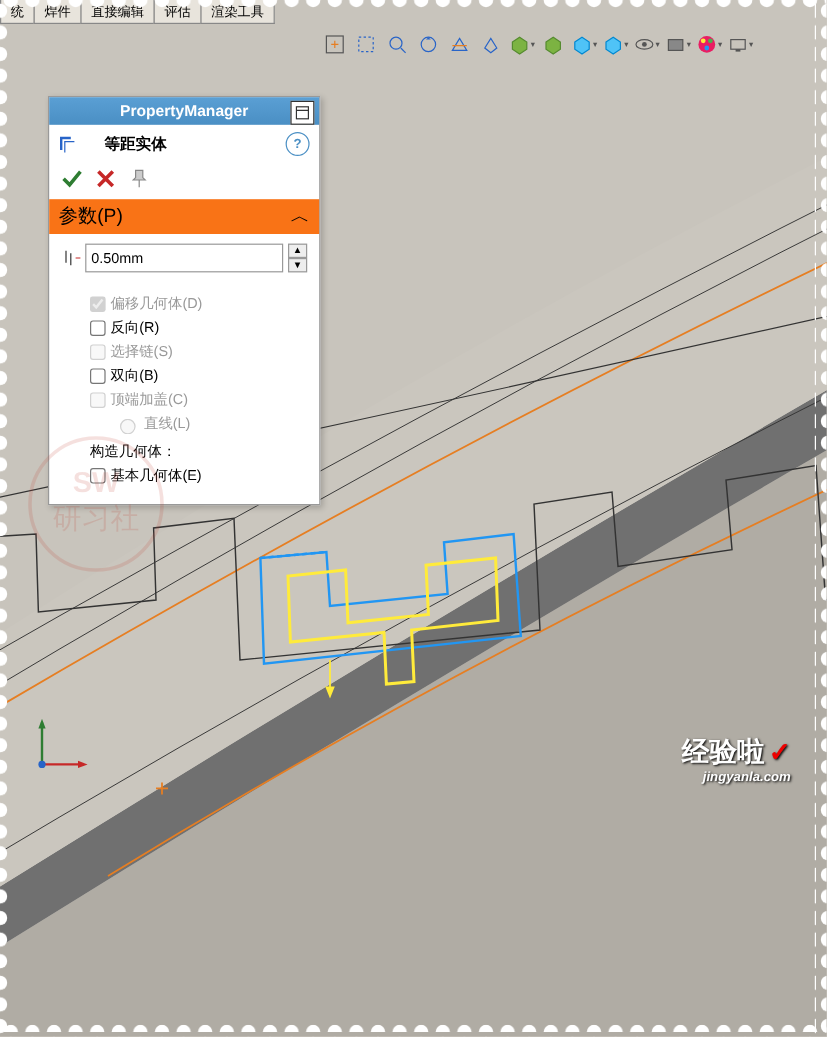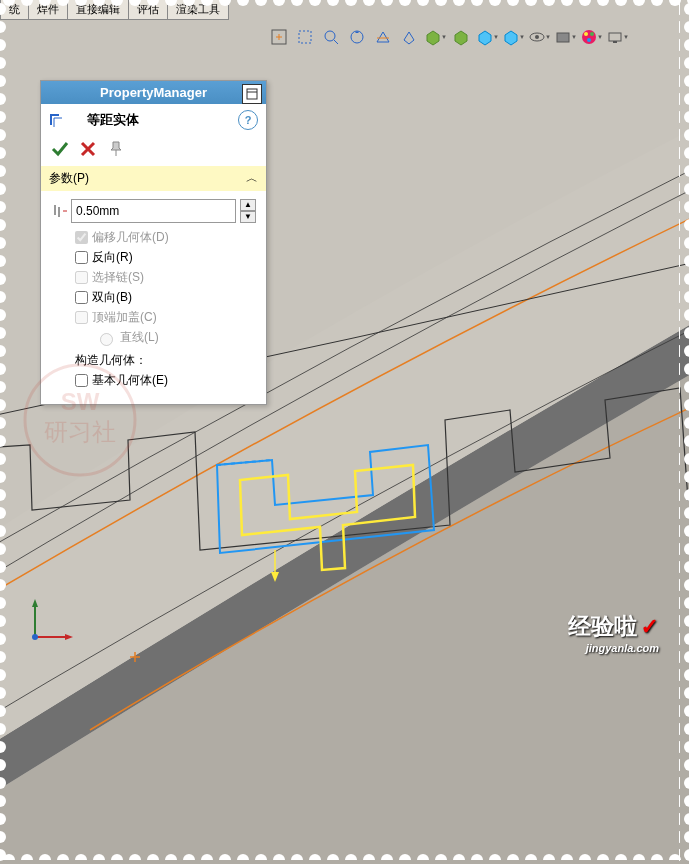--- a/index.html
+++ b/index.html
@@ -9,24 +9,24 @@
 .toolbar{position:absolute;top:25px;right:60px;display:flex;gap:2px;align-items:center}
 .tool-icon{width:24px;height:24px;display:flex;align-items:center;justify-content:center;cursor:pointer;border-radius:2px}
 .panel{position:absolute;top:80px;left:40px;width:225px;background:#fff;border:1px solid #999;box-shadow:2px 2px 5px rgba(0,0,0,0.2)}
 .panel-header{background:linear-gradient(#5a9fd4,#4a8fc4);color:#fff;font-weight:bold;text-align:center;padding:4px;position:relative;font-size:13px}
 .panel-header-icon{position:absolute;right:4px;top:3px;width:18px;height:18px;background:#fff;border:1px solid #333;cursor:pointer;display:flex;align-items:center;justify-content:center}
 .cmd-row{display:flex;align-items:center;padding:6px 8px;gap:20px}
 .cmd-icon{width:18px;height:18px}
 .cmd-title{font-weight:bold;font-size:13px}
 .help-icon{margin-left:auto;width:18px;height:18px;border:1px solid #4a8fc4;border-radius:50%;color:#4a8fc4;font-weight:bold;display:flex;align-items:center;justify-content:center;cursor:pointer;font-size:11px}
 .action-row{display:flex;gap:10px;padding:4px 10px 8px}
-.param-header{background:#fef9c3;padding:4px 8px;display:flex;align-items:flex-end;font-size:12px}
+.param-header{background:#f97316;padding:4px 8px;display:flex;align-items:flex-end;font-size:16px}
 .collapse-arrow{margin-left:auto;cursor:pointer}
 .param-body{padding:8px 10px 12px}
-.input-row{display:flex;align-items:flex-end;gap:4px;margin-bottom:6px}
+.input-row{display:flex;align-items:flex-end;gap:4px;margin-bottom:18px}
 .dim-input{flex:1;border:1px solid #999;padding:2px 4px;height:18px;font-size:12px}
 .spinner{display:flex;flex-direction:column}
 .spinner div{width:14px;height:10px;border:1px solid #999;background:#eee;cursor:pointer;font-size:8px;display:flex;align-items:center;justify-content:center;line-height:1}
 .check-row{display:flex;align-items:center;gap:4px;margin:3px 0 3px 24px}
 .check-row input{margin:0}
 .radio-row{display:flex;align-items:center;gap:4px;margin:3px 0 3px 44px}
 .section-label{margin:6px 0 3px 24px}
 .watermark{position:absolute;top:360px;left:20px;width:120px;height:120px;opacity:0.15;pointer-events:none}
 .footer-brand{position:absolute;bottom:18px;right:30px;color:#fff;font-weight:bold;text-align:right;text-shadow:1px 1px 2px #000}
 .footer-brand .big{font-size:23px}

